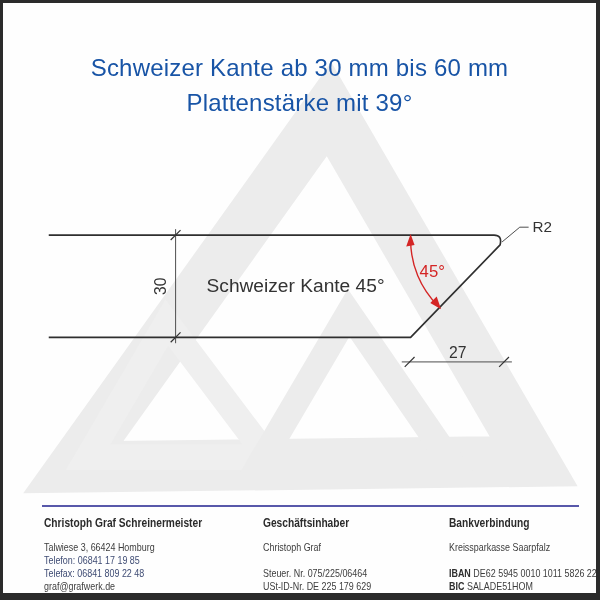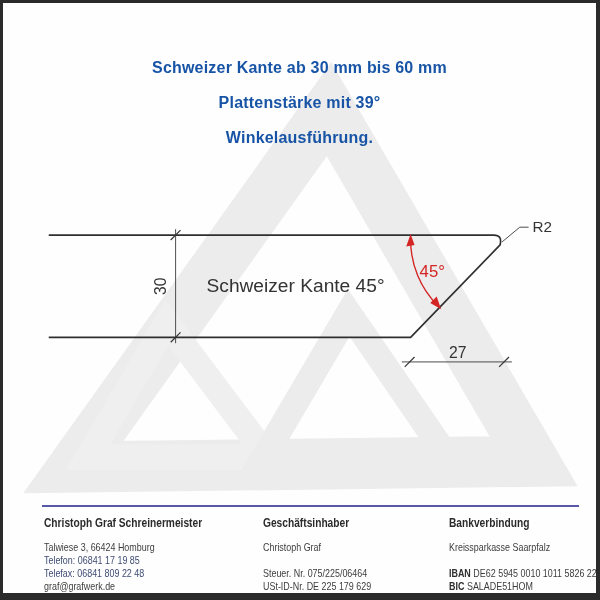--- a/index.html
+++ b/index.html
@@ -16,21 +16,21 @@
   }
   
   .layer{position:absolute;left:0;top:0;width:593px;height:590px;pointer-events:none;}
   #watermark-layer{z-index:0;}
   #drawing-layer{z-index:2;}
   
   #title-block{
     position:absolute;left:0;right:0;top:47px;z-index:1;
     text-align:center;
     color:#1854a6;
-    font-size:16px;font-weight:700;line-height:35px;
+    font-size:24px;font-weight:400;line-height:35px;
     letter-spacing:.2px;
   }
   
   text{font-family:"Liberation Sans", sans-serif;}
   .draw-label{fill:#333333;}
   .red-label{fill:#d42525;}
   
   #footer-rule{
     position:absolute;z-index:3;
     left:39px;top:502px;width:537px;height:2px;
@@ -61,21 +61,20 @@
 
   <svg id="watermark-layer" class="layer" viewBox="0 0 600 600">
     <polygon points="330,108 70,472 538,466" fill="none" stroke="#ececec" stroke-width="52"></polygon>
     <polygon points="165,325 85,462 268,462" fill="none" stroke="#efefef" stroke-width="26"></polygon>
     <polygon points="350,315 260,468 455,468" fill="none" stroke="#ececec" stroke-width="26"></polygon>
   </svg>
 
   <div id="title-block">
     <div>Schweizer Kante ab 30 mm bis 60 mm</div>
     <div>Plattenstärke mit 39°</div>
-    <div>Winkelausführung.</div>
   </div>
 
   <svg id="drawing-layer" class="layer" viewBox="0 0 600 600">
 
     <path d="M45 236 H497 Q506.5 235.5 504 246 L413 340 H45" fill="none" stroke="#2f2f2f" stroke-width="1.7" stroke-linejoin="round"></path>
 
     <line x1="174" y1="230" x2="174" y2="346" stroke="#4a4a4a" stroke-width="1"></line>
     <line x1="169" y1="241" x2="179" y2="231" stroke="#333" stroke-width="1.2"></line>
     <line x1="169" y1="345" x2="179" y2="335" stroke="#333" stroke-width="1.2"></line>
     <text x="164" y="288" transform="rotate(-90 164 288)" text-anchor="middle" font-size="16" class="draw-label">30</text>

